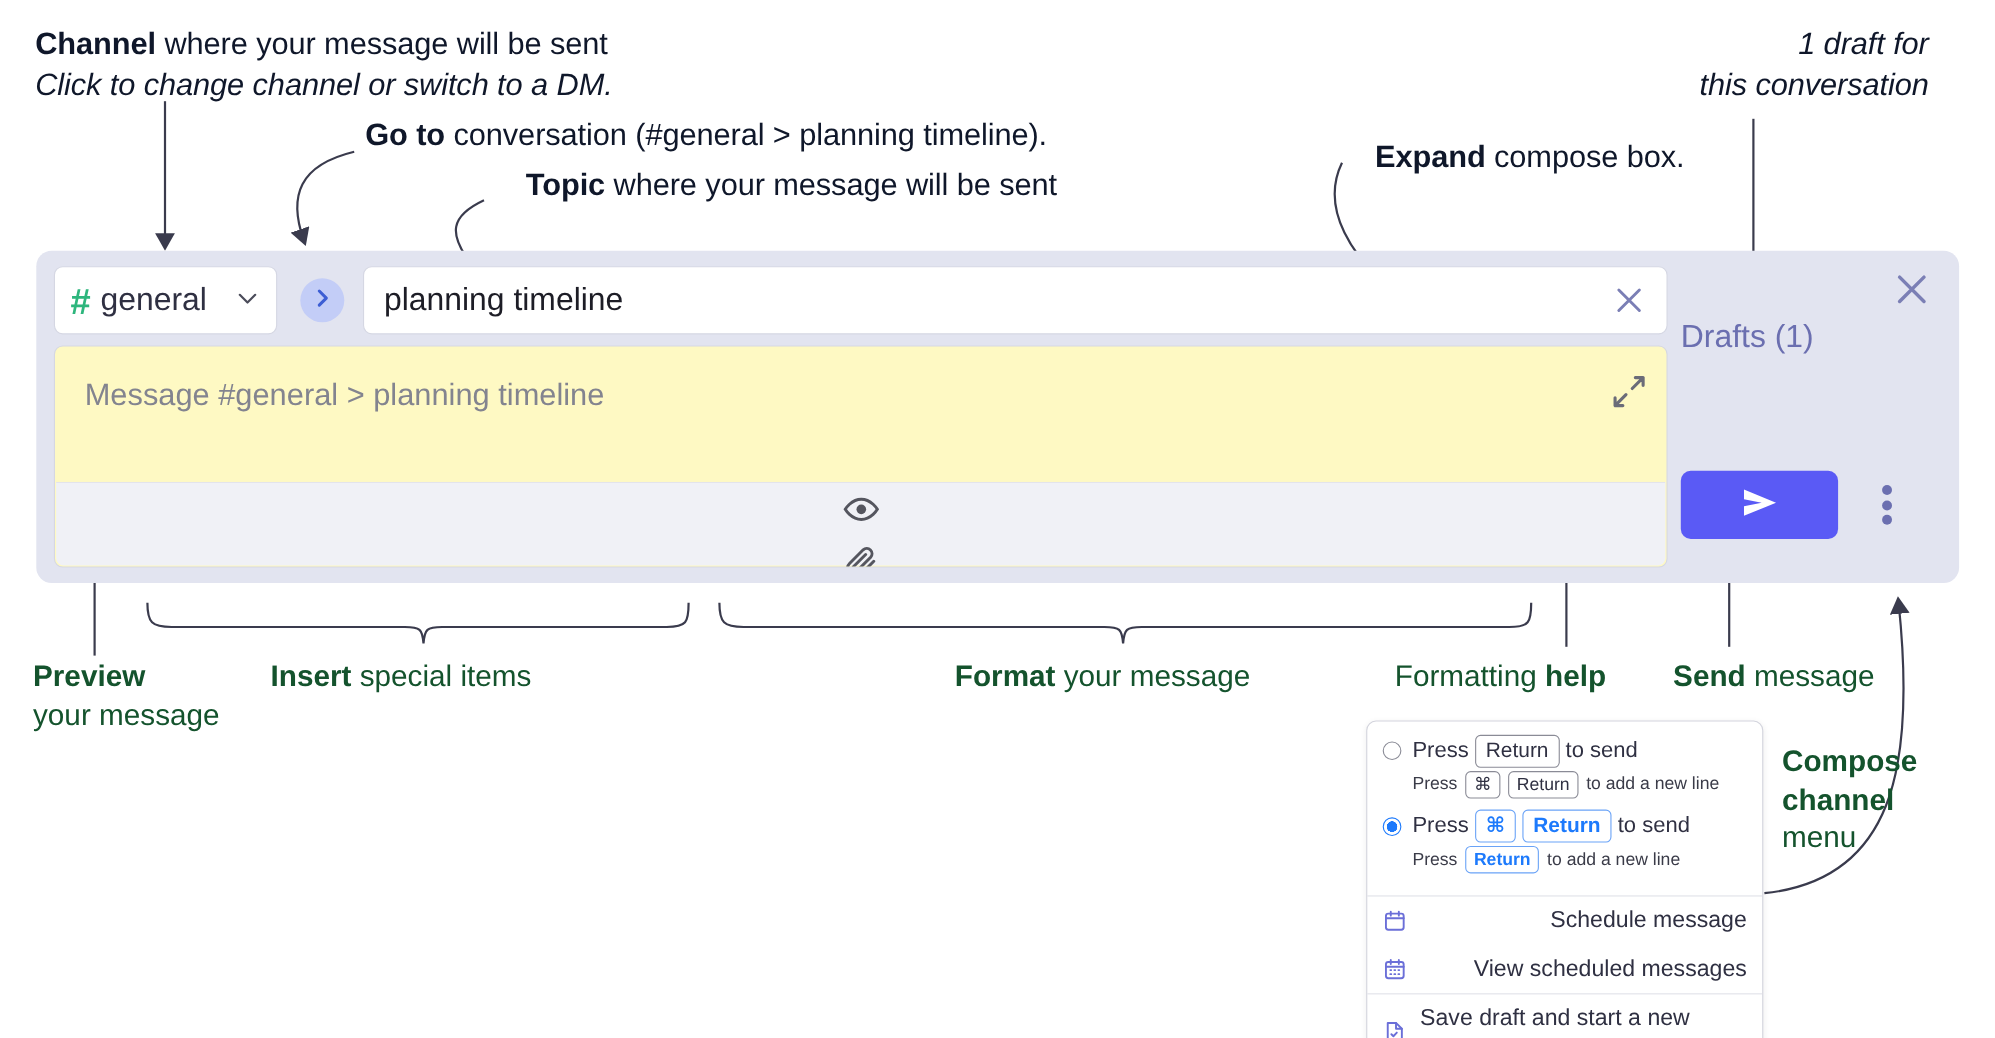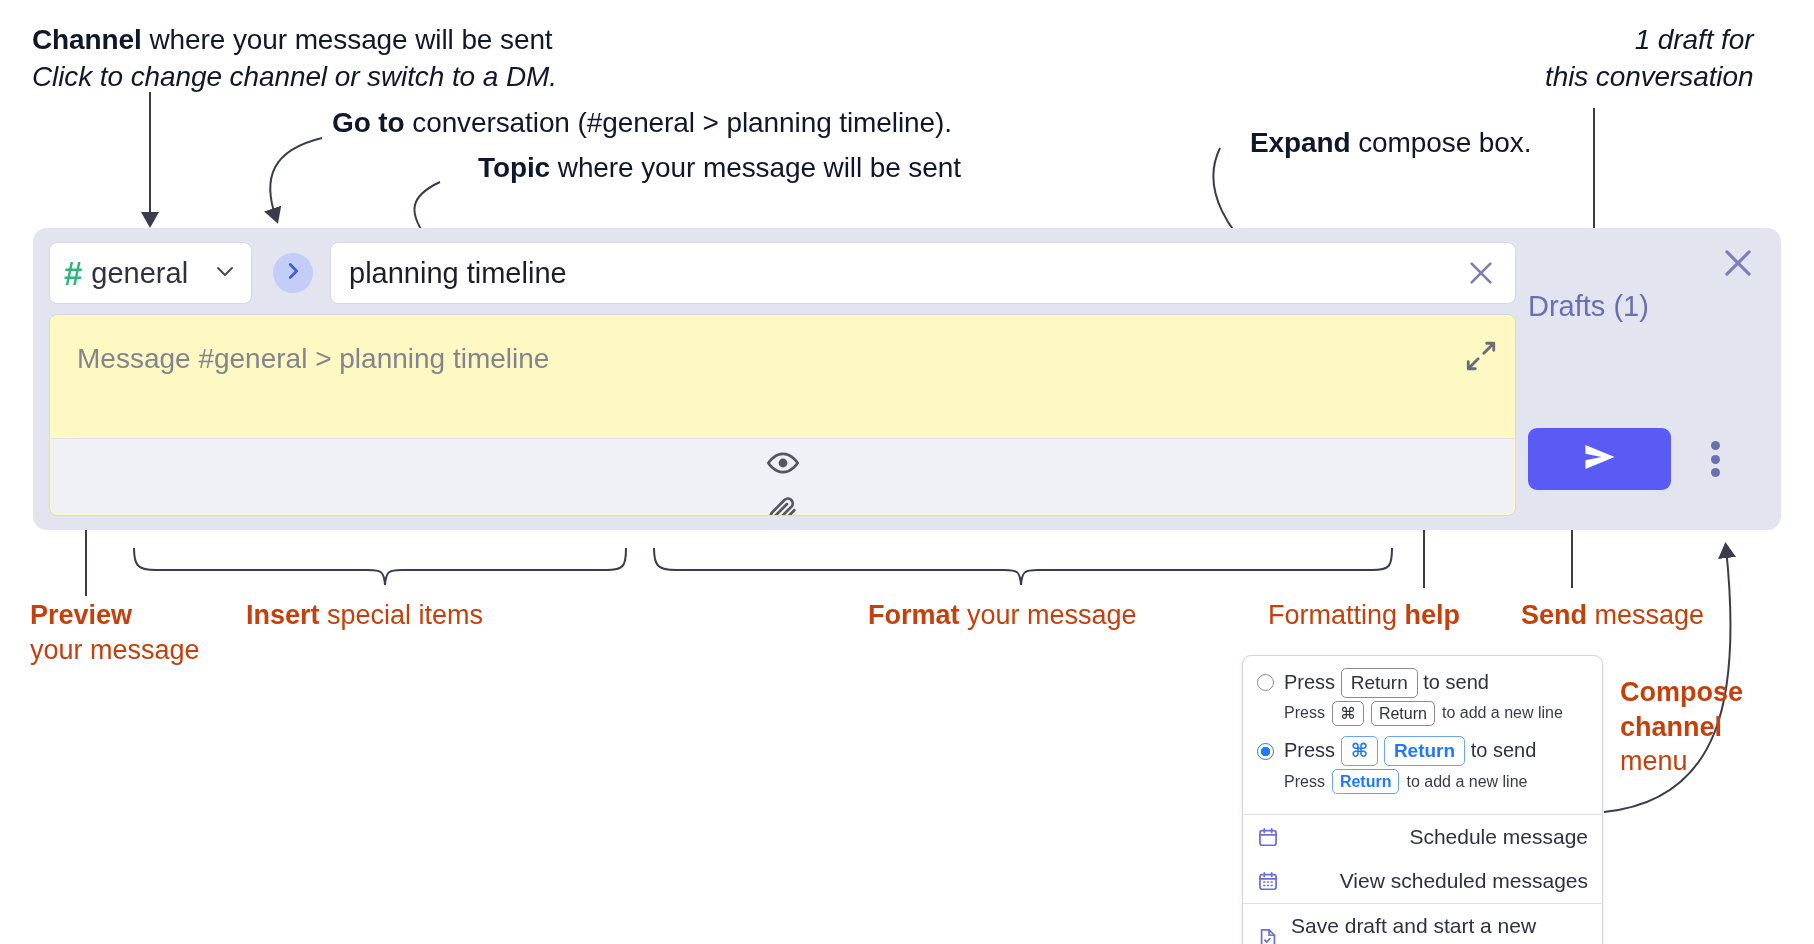--- a/index.html
+++ b/index.html
@@ -124,21 +124,21 @@
   }
   .opt-main .key{font-size:19px;padding:1px 9px;}
   .key.blue{border-color:#6aa3f7;color:#1d7afc;font-weight:bold;}
   .menu-div{height:1px;background:#e0e1e8;}
   .menu-item{
     display:flex;align-items:center;gap:12px;padding:10px 14px;font-size:21px;justify-content:space-between;
   }
   .mi-icon{width:22px;height:22px;flex:none;color:#6b6fd8;}
 
   
-  .lbl{font-size:27px;color:#c2410c;line-height:1.3;}
+  .lbl{font-size:27px;color:#14532d;line-height:1.3;}
   .lbl b{font-weight:bold;}
 </style>
 </head>
 <body>
 
 <svg id="connectors" viewBox="0 0 1814 944" xmlns="http://www.w3.org/2000/svg">
   <defs>
     <marker id="ah" markerWidth="9" markerHeight="9" refX="5" refY="4.5" orient="auto">
       <path d="M0,0 L8,4.5 L0,9 z" fill="#3a3b4d"></path>
     </marker>

